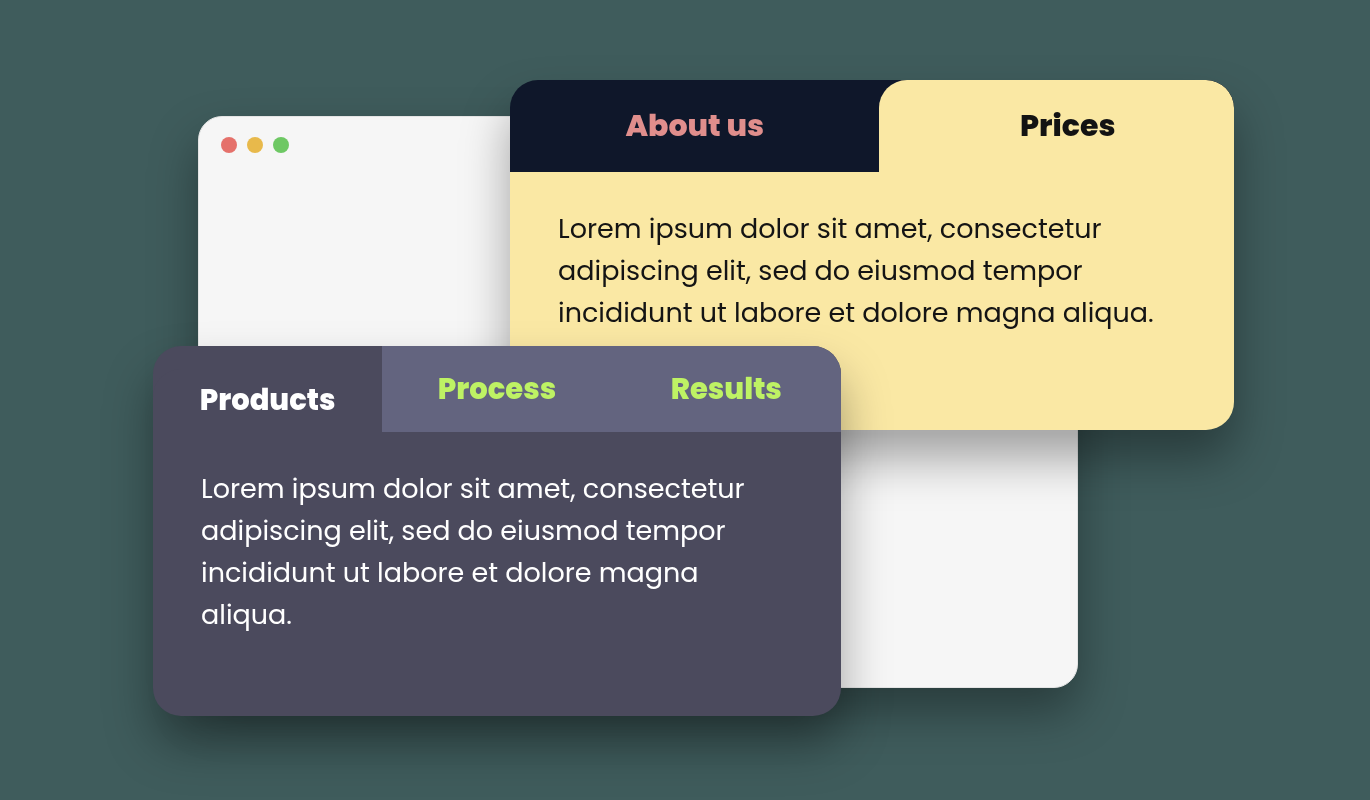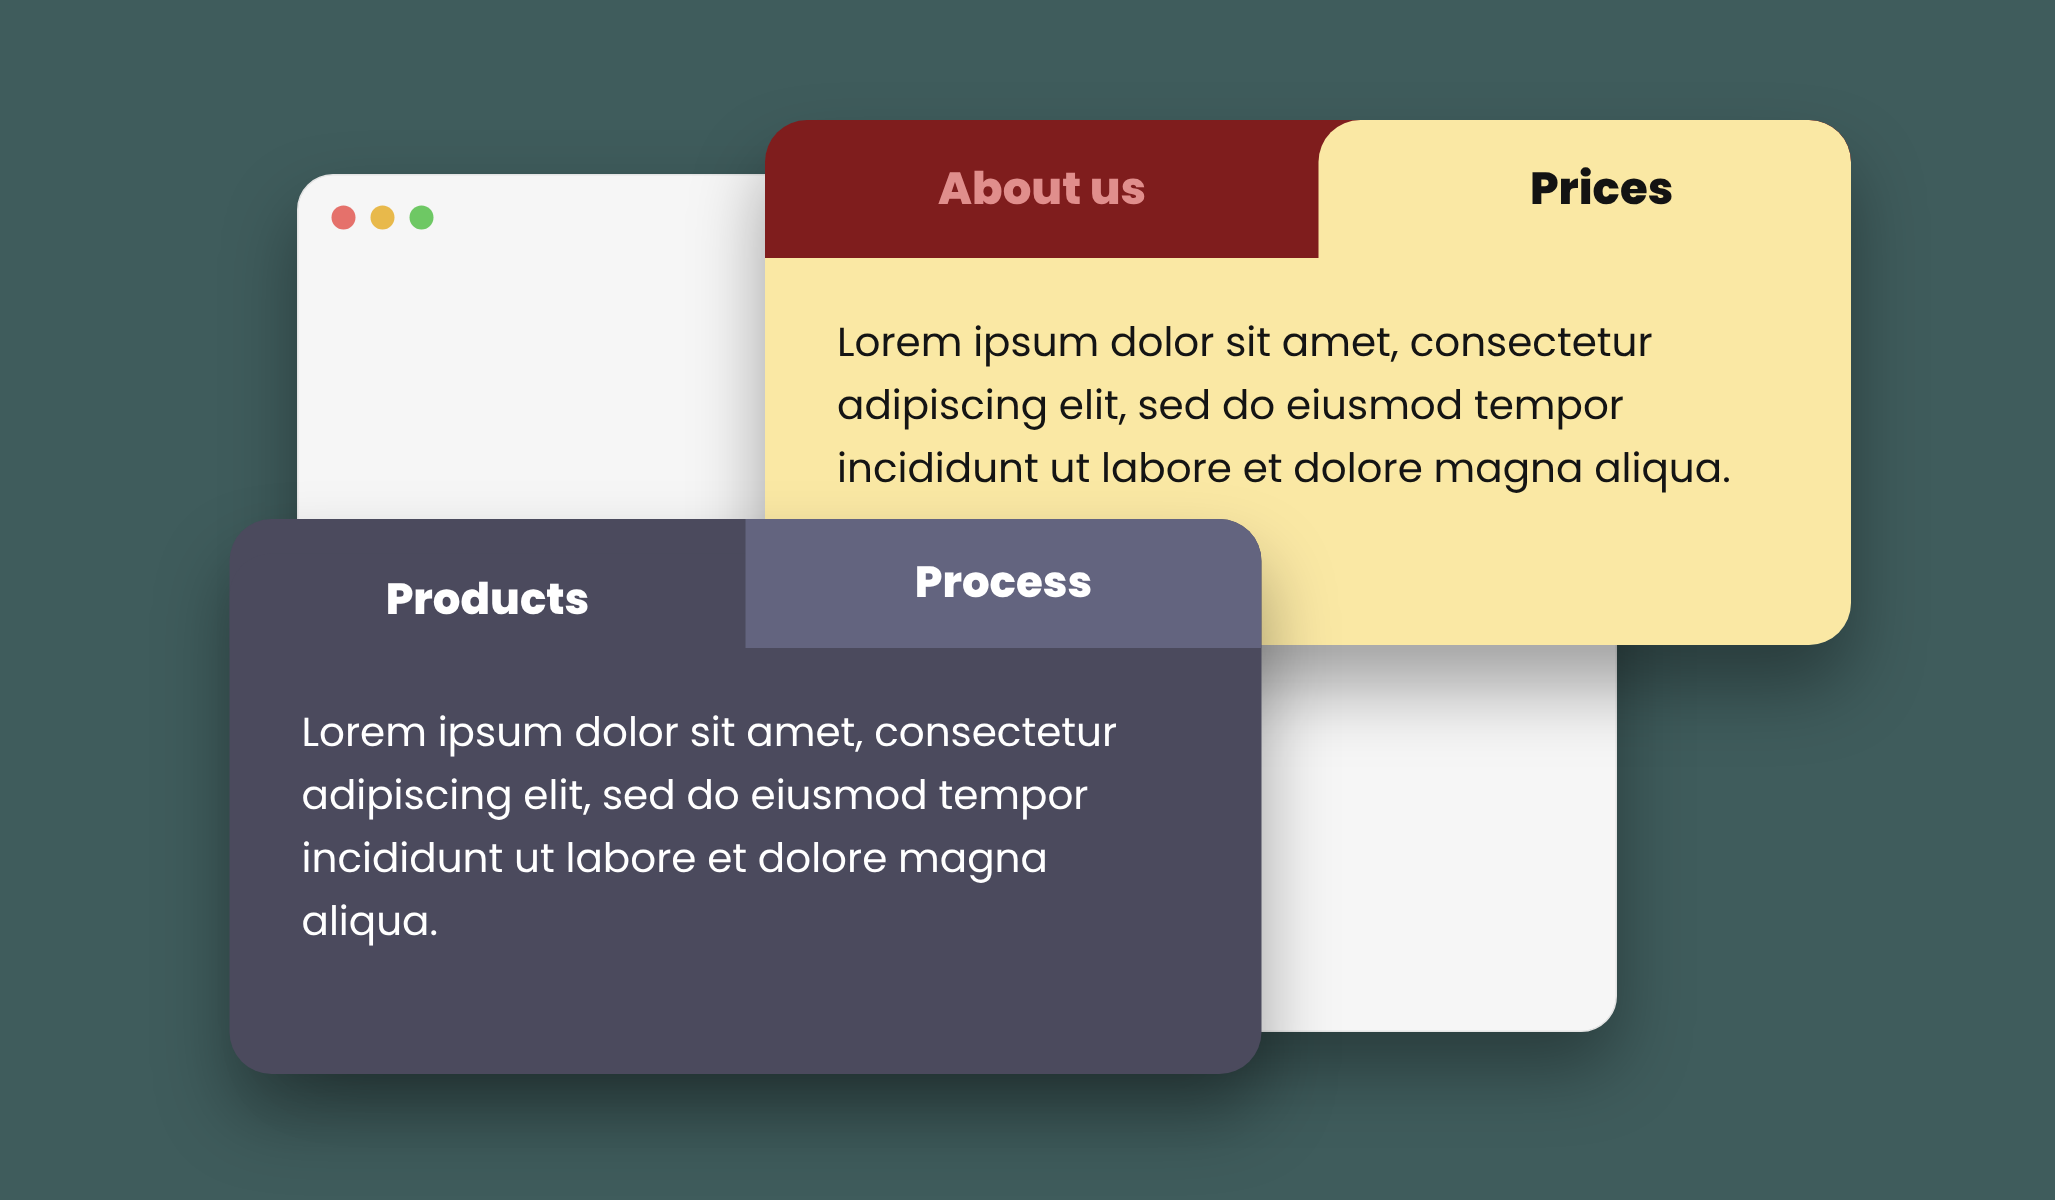--- a/index.html
+++ b/index.html
@@ -58,21 +58,21 @@
       top: 80px;
       width: 724px;
       height: 350px;
       border-radius: 28px;
       box-shadow: 0 28px 48px rgba(0,0,0,0.35);
       overflow: hidden;
     }
     .light-tabs {
       display: flex;
       height: 92px;
-      background: #7f1d1d;
+      background: #0f172a;
     }
     .light-tab {
       flex: 1;
       display: flex;
       align-items: center;
       justify-content: center;
       font-size: 30px;
       font-weight: 800;
       color: #e08e8c;
       cursor: pointer;
@@ -113,21 +113,21 @@
       display: flex;
       height: 86px;
     }
     .dark-tab {
       flex: 1;
       display: flex;
       align-items: center;
       justify-content: center;
       font-size: 29px;
       font-weight: 800;
-      color: #ffffff;
+      color: #bef264;
       background: #63647f;
       cursor: pointer;
     }
     .dark-tab:first-child {
       border-top-left-radius: 28px;
     }
     .dark-tab.active {
       background: #4b4a5d;
       color: #ffffff;
       margin-top: 23px;
@@ -162,19 +162,20 @@
     </div>
     <div class="light-body">
       <p>Lorem ipsum dolor sit amet, consectetur adipiscing elit, sed do eiusmod tempor incididunt ut labore et dolore magna aliqua.</p>
     </div>
   </div>
 
   <div class="dark-card">
     <div class="dark-tabs">
       <div class="dark-tab active">Products</div>
       <div class="dark-tab">Process</div>
+      <div class="dark-tab">Results</div>
     </div>
     <div class="dark-body">
       <p>Lorem ipsum dolor sit amet, consectetur adipiscing elit, sed do eiusmod tempor incididunt ut labore et dolore magna aliqua.</p>
     </div>
   </div>
 
 </div>
 
 </body></html>

